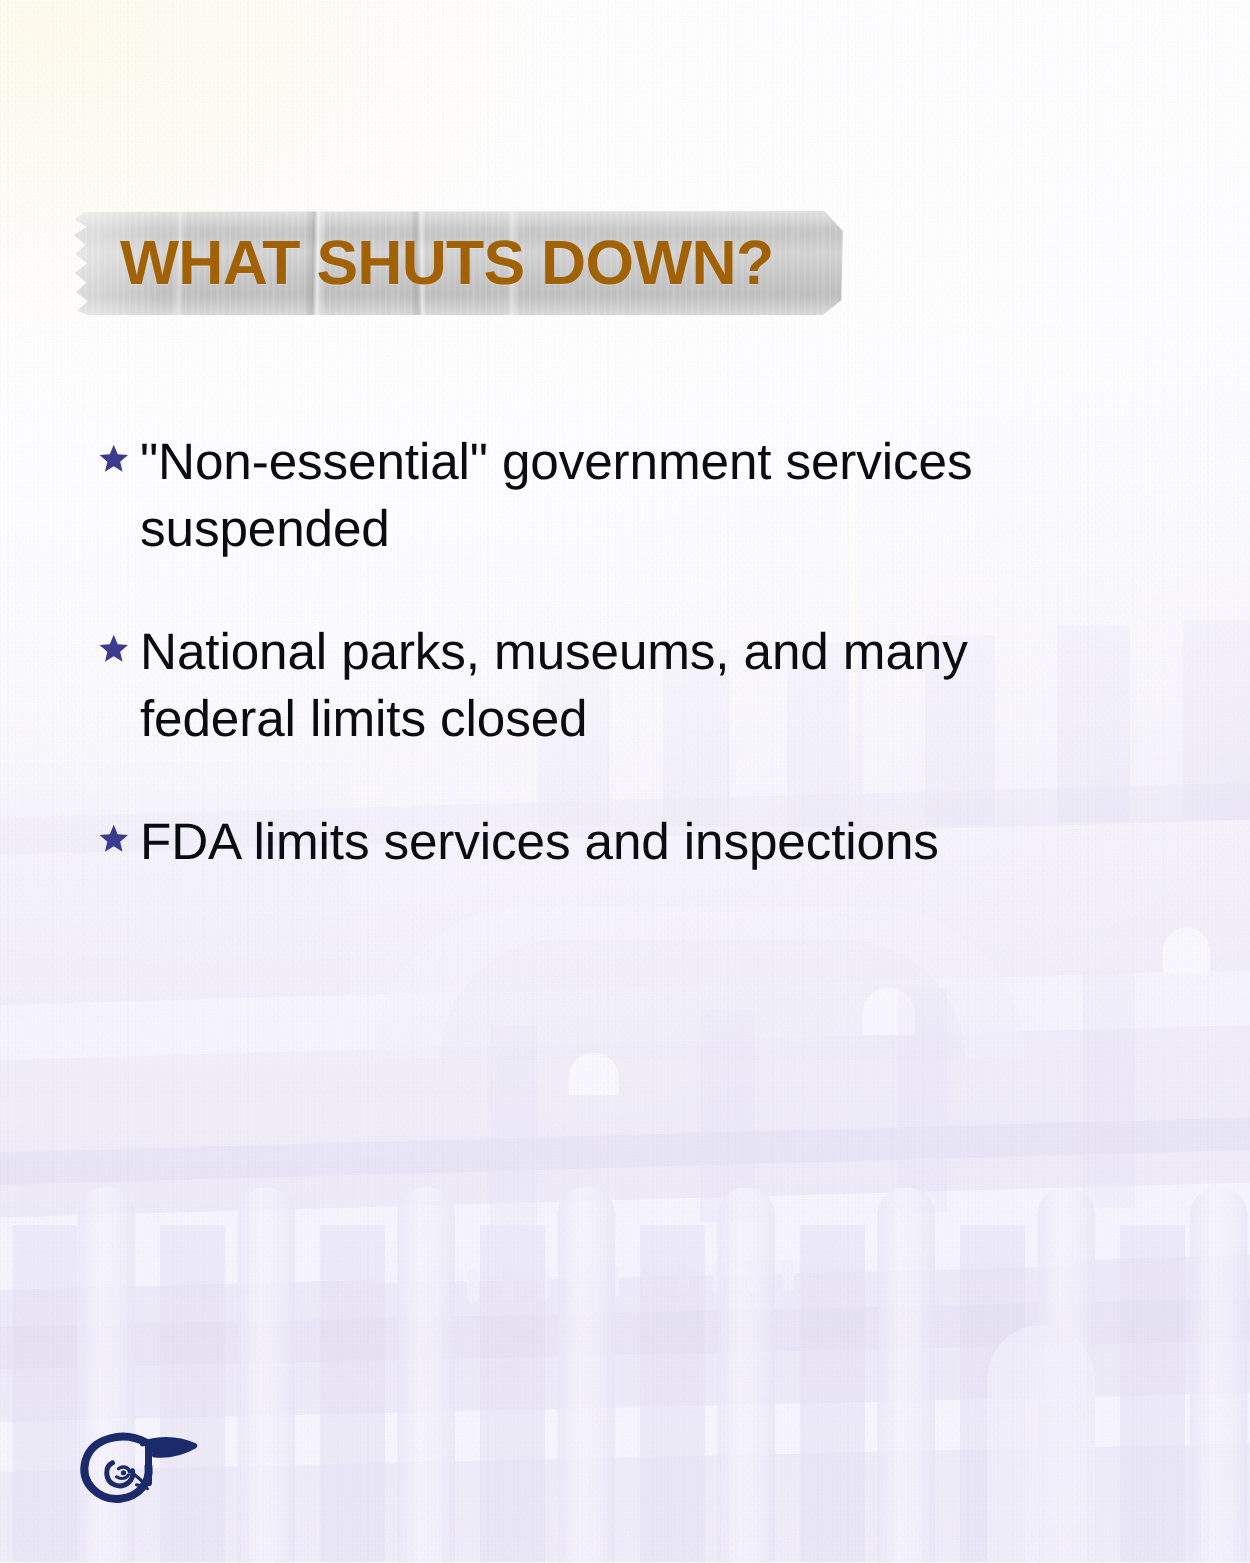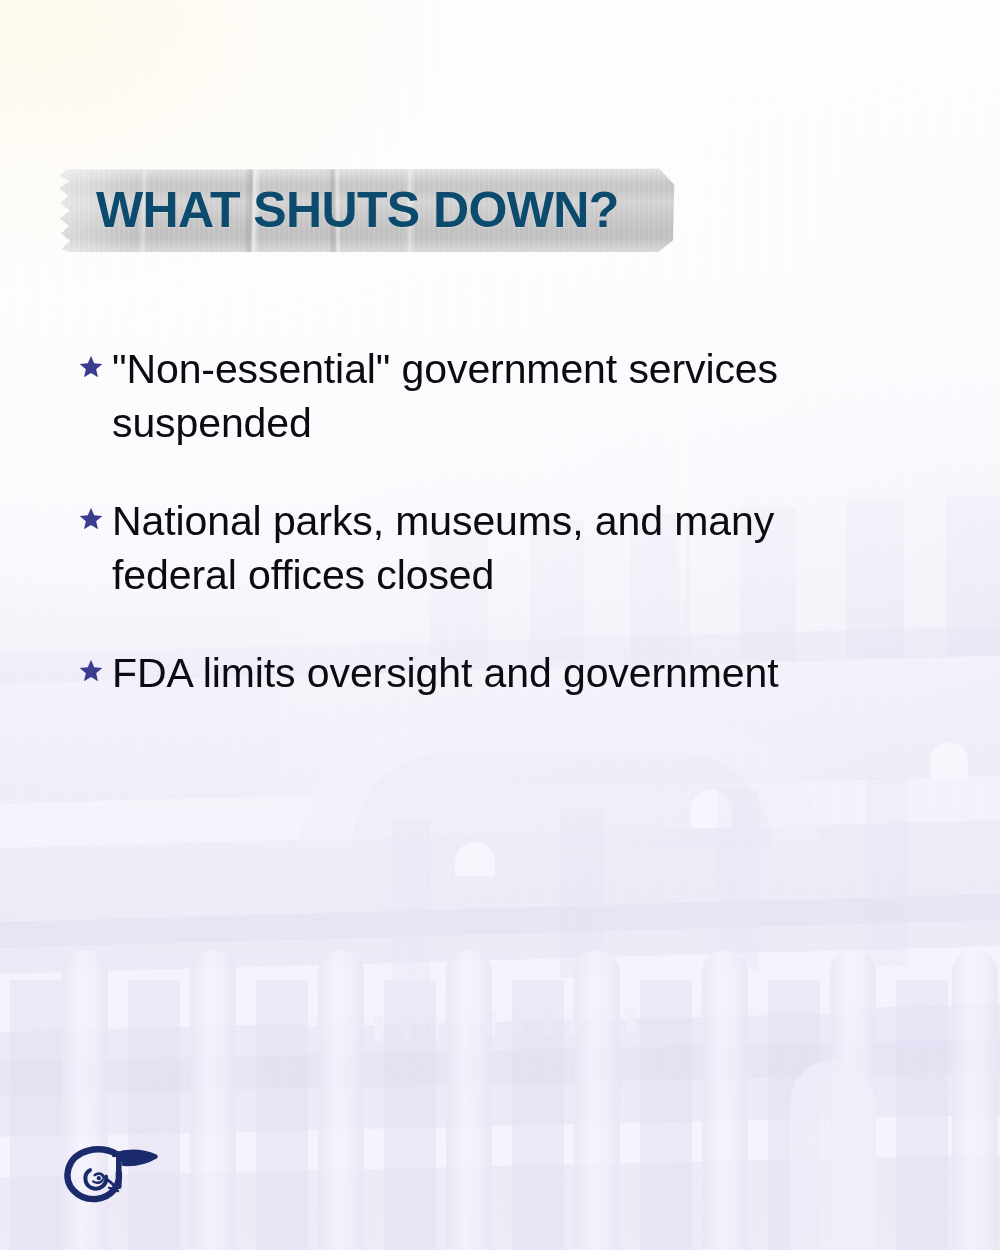--- a/index.html
+++ b/index.html
@@ -191,21 +191,21 @@
       repeating-linear-gradient(90deg, rgba(255,255,255,.05) 0 2px, rgba(0,0,0,.015) 2px 5px);
   }
 
   .tape-title {
     position: absolute;
     left: 38px;
     top: 0;
     height: 84px;
     display: flex;
     align-items: center;
-    color: #0c4a6e;
+    color: #a16207;
     font-size: 50px;
     font-weight: 900;
     letter-spacing: -0.6px;
     white-space: nowrap;
     font-family: "Liberation Sans", sans-serif;
     text-shadow: 0 1px 0 rgba(255,255,255,.25);
   }
 
   
 
@@ -354,30 +354,30 @@
       </span>
       <span class="bullet-text">"Non-essential" government services suspended</span>
     </div>
 
     <div class="bullet-row">
       <span class="star-icon">
         <svg viewBox="0 0 24 24" width="26" height="26" aria-hidden="true">
           <path fill="currentColor" d="M12 1.6l2.92 7.02 7.58.6-5.77 4.95 1.77 7.4L12 17.55 5.5 21.57l1.77-7.4L1.5 9.22l7.58-.6z"></path>
         </svg>
       </span>
-      <span class="bullet-text">National parks, museums, and many federal offices closed</span>
+      <span class="bullet-text">National parks, museums, and many federal limits closed</span>
     </div>
 
     <div class="bullet-row">
       <span class="star-icon">
         <svg viewBox="0 0 24 24" width="26" height="26" aria-hidden="true">
           <path fill="currentColor" d="M12 1.6l2.92 7.02 7.58.6-5.77 4.95 1.77 7.4L12 17.55 5.5 21.57l1.77-7.4L1.5 9.22l7.58-.6z"></path>
         </svg>
       </span>
-      <span class="bullet-text">FDA limits oversight and government</span>
+      <span class="bullet-text">FDA limits services and inspections</span>
     </div>
 
 
   </div>
 
   <div class="logo">
     <svg viewBox="0 0 130 92" aria-hidden="true">
       <g fill="none" stroke="#1B2A6B" stroke-linecap="round" stroke-linejoin="round">
 
         <path d="M74 20 C52 8, 20 14, 13 38 C7 60, 26 78, 48 76 C66 74, 78 60, 76 44" stroke-width="8"></path>

